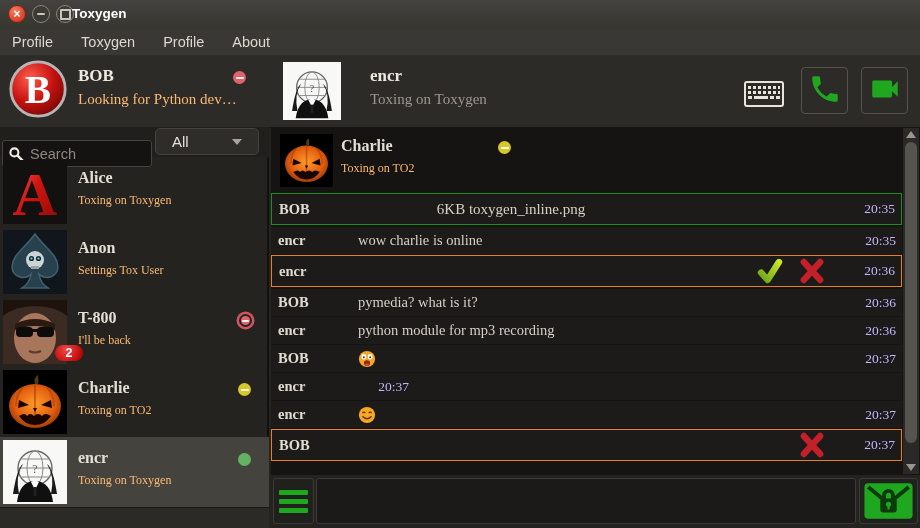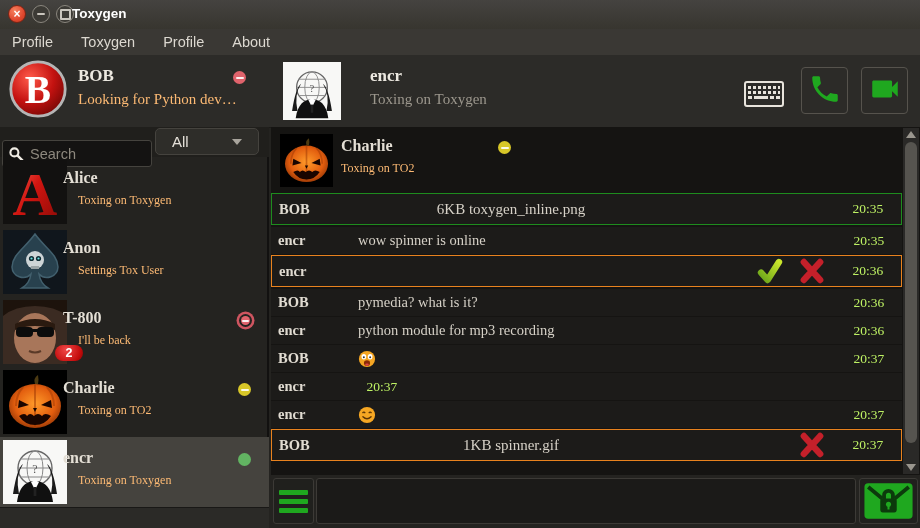--- a/index.html
+++ b/index.html
@@ -64,21 +64,21 @@
   .searchbox input::placeholder{color:#8d887e;}
   .combo{position:absolute;left:155px;top:1px;width:104px;height:27px;background:#2e2d29;
     border:1px solid #45433e;border-radius:5px;box-sizing:border-box;display:flex;align-items:center;
     padding:0 16px;color:#e4e0d8;font-size:15px;}
   .combo .caret{margin-left:auto;width:0;height:0;border-left:5px solid transparent;
     border-right:5px solid transparent;border-top:6px solid #a8a49c;}
   #contact-list{position:absolute;left:0;top:30px;width:269px;}
   .contact{position:relative;height:70px;}
   .contact.selected{background:#45433e;}
   .contact .avatar{position:absolute;left:3px;top:3px;width:64px;height:64px;}
-  .cname{position:absolute;left:63px;top:12px;font-family:"Liberation Serif",serif;
+  .cname{position:absolute;left:78px;top:12px;font-family:"Liberation Serif",serif;
     font-weight:bold;font-size:16px;color:#e4dfd5;}
   .cstatus{position:absolute;left:78px;top:36px;font-family:"Liberation Serif",serif;
     font-size:12px;color:#fdba74;}
   .contact .sicon{position:absolute;left:238px;top:16px;}
   .badge{position:absolute;left:55px;top:48px;min-width:12px;padding:1px 8px;border-radius:10px;
     background:radial-gradient(circle at 40% 30%,#f04848,#c40c0c 70%,#8e0000);
     color:#fff;font-weight:bold;font-size:12.5px;text-align:center;}
   .sidebar-footer{position:absolute;left:0;top:380px;width:269px;height:21px;background:#2b2a27;
     border-top:1px solid #191816;}
   
@@ -95,21 +95,21 @@
   .msg.hl-orange{border-color:#e8821e;}
   .msg.hl-green{border-color:#1e8c1e;}
   .mname{flex:none;width:77px;padding-left:7px;font-weight:bold;font-size:14.5px;color:#e0dbd1;}
   .mtext{flex:1;font-size:14.5px;padding-left:3px;white-space:nowrap;overflow:hidden;}
   .mfile{flex:none;width:310px;text-align:center;font-size:15px;white-space:nowrap;}
   .mspacer{flex:1;}
   .memoji{width:18px;height:18px;margin-left:3px;}
   .memoji svg{width:18px;height:18px;display:block;}
   .action{flex:none;width:26px;height:26px;margin-right:16px;}
   .action svg{width:26px;height:26px;display:block;}
-  .mtime{flex:none;width:54px;text-align:center;padding-right:6px;font-size:13.5px;color:#bef264;}
+  .mtime{flex:none;width:54px;text-align:right;padding-right:6px;font-size:13.5px;color:#c4b5fd;}
   
   .vscroll{position:absolute;left:632px;top:1px;width:16px;height:346px;background:#2a2927;}
   .varrow{position:absolute;left:0;width:16px;height:13px;display:flex;align-items:center;justify-content:center;}
   .varrow.up{top:0;} .varrow.down{bottom:0;}
   .tri-up{width:0;height:0;border-left:5px solid transparent;border-right:5px solid transparent;
     border-bottom:7px solid #9a968e;}
   .tri-down{width:0;height:0;border-left:5px solid transparent;border-right:5px solid transparent;
     border-top:7px solid #9a968e;}
   .vthumb{position:absolute;left:2px;top:14px;width:12px;height:301px;border-radius:6px;background:#56544f;}
   
@@ -372,21 +372,21 @@
     <div id="message-list">
   <div class="msg file hl-green">
     <span class="mname">BOB</span>
   <span class="mfile">6KB toxygen_inline.png</span>
           <span class="mspacer"></span>
           <span class="mtime">20:35</span>
         </div>
 
   <div class="msg">
     <span class="mname">encr</span>
-  <span class="mtext">wow spinner is online</span>
+  <span class="mtext">wow charlie is online</span>
           <span class="mtime">20:35</span>
         </div>
 
   <div class="msg file hl-orange">
     <span class="mname">encr</span>
           <span class="mspacer"></span>
           <span class="action">
             <svg viewBox="0 0 32 32">
               <defs>
                 <linearGradient id="gc" x1="0" y1="1" x2="1" y2="0">
@@ -447,21 +447,20 @@
               <path d="M5 8 q1.5-2.2 3 0 M12 8 q1.5-2.2 3 0" stroke="#5a3405" stroke-width="1.4" fill="none"></path>
               <path d="M5.5 12 q4.5 4.5 9 0" stroke="#5a3405" stroke-width="1.6" fill="none" stroke-linecap="round"></path>
             </svg>
           </span>
           <span class="mspacer"></span>
           <span class="mtime">20:37</span>
         </div>
 
   <div class="msg file hl-orange">
     <span class="mname">BOB</span>
-  <span class="mfile">1KB spinner.gif</span>
           <span class="mspacer"></span>
           <span class="action">
             <svg viewBox="0 0 32 32">
               <path d="M6 5 L26 27 M26 5 L6 27" stroke="#c4202a" stroke-width="8" stroke-linecap="round"></path>
             </svg>
           </span>
           <span class="mtime">20:37</span>
         </div>
 </div>
 

